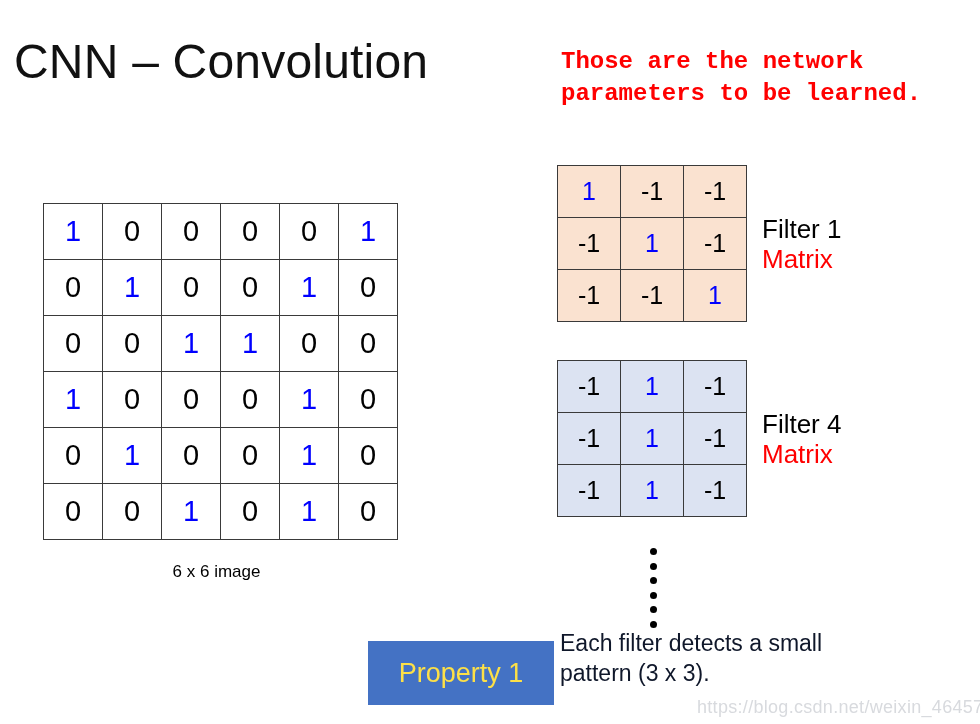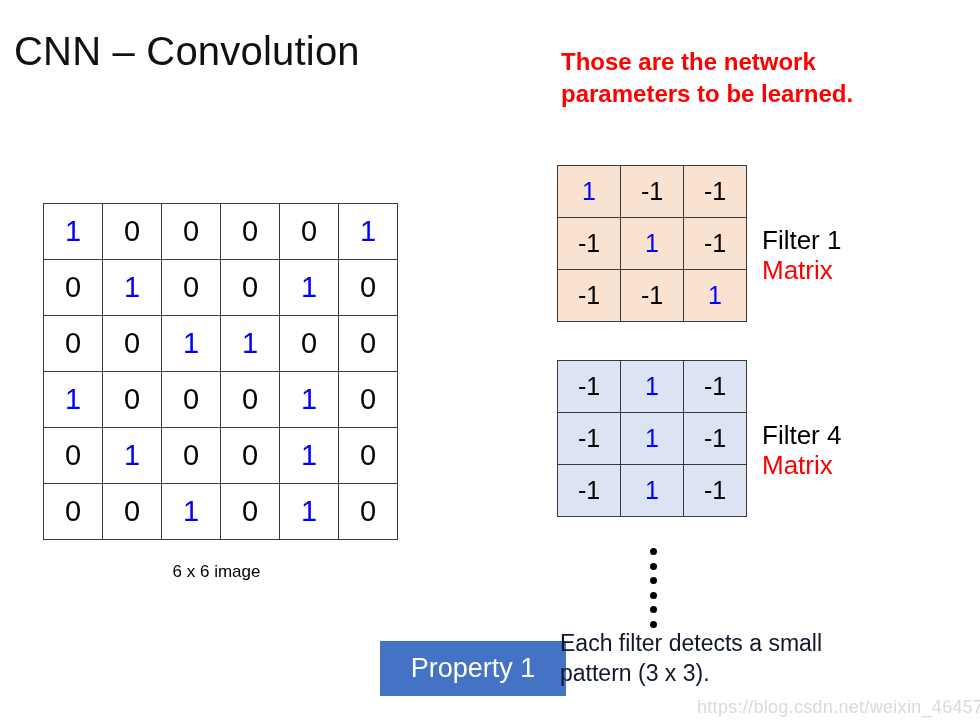--- a/index.html
+++ b/index.html
@@ -15,39 +15,39 @@
     font-family: "Liberation Sans", sans-serif;
     color: #000000;
     -webkit-font-smoothing: antialiased;
   }
 
   
   #slide-title {
     position: absolute;
     left: 14px;
     top: 2px;
-    font-size: 40px;
+    font-size: 48px;
     font-weight: 400;
     letter-spacing: 0.2px;
     color: #111111;
     white-space: nowrap;
   }
 
   
   #params-note {
     position: absolute;
     left: 561px;
     top: 46px;
     width: 410px;
     font-size: 24px;
     font-weight: bold;
     color: #ff0000;
     line-height: 1.33;
   }
-  #params-note span { display: block; }
+  #params-note span { display: block; font-family: Liberation Mono, monospace; }
 
   
   #input-matrix {
     position: absolute;
     left: 43px;
     top: 203px;
     border-collapse: collapse;
     table-layout: fixed;
   }
   #input-matrix td {
@@ -98,21 +98,20 @@
   .filter-label-block {
     position: absolute;
     left: 762px;
   }
   #filter1-labels { top: 215px; }
   #filter2-labels { top: 410px; }
   .filter-name {
     font-size: 26px;
     color: #000000;
     line-height: 1.15;
-    margin-top: 11px;
   }
   .filter-matrix-word {
     font-size: 26px;
     color: #ff0000;
     line-height: 1.15;
   }
 
   
   #vertical-ellipsis {
     position: absolute;
@@ -132,29 +131,28 @@
     border-radius: 50%;
     background: #000000;
   }
 
   
   #property-badge {
     position: absolute;
     left: 368px;
     top: 641px;
     width: 186px;
-    height: 55px;
+    height: 64px;
     background: #4472c4;
-    color: #ffffff;
+    color: #fde047;
     font-size: 27px;
     display: flex;
     align-items: center;
     justify-content: center;
     box-sizing: border-box;
-    margin-left: 12px;
   }
   #property-description {
     position: absolute;
     left: 560px;
     top: 628px;
     width: 415px;
     font-size: 23px;
     color: #0f172a;
     line-height: 1.32;
   }

